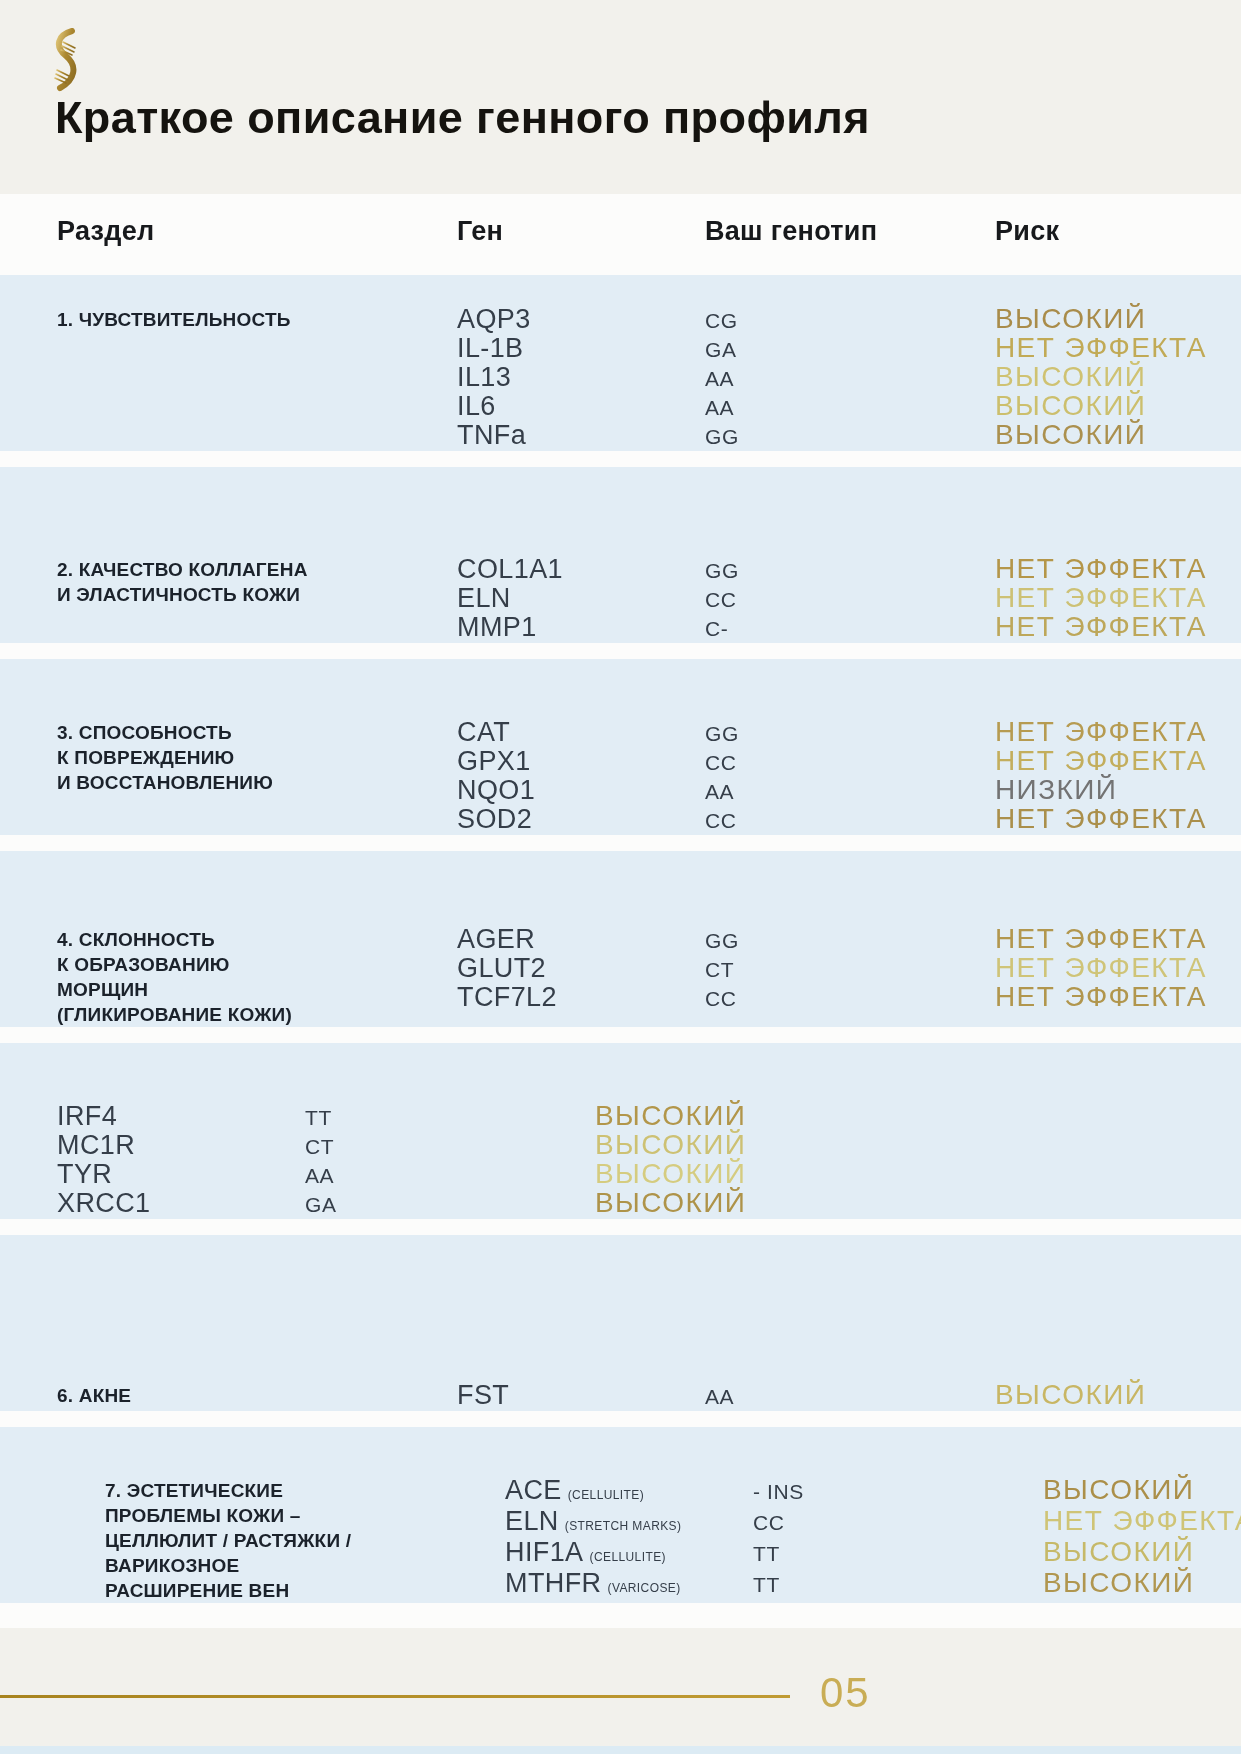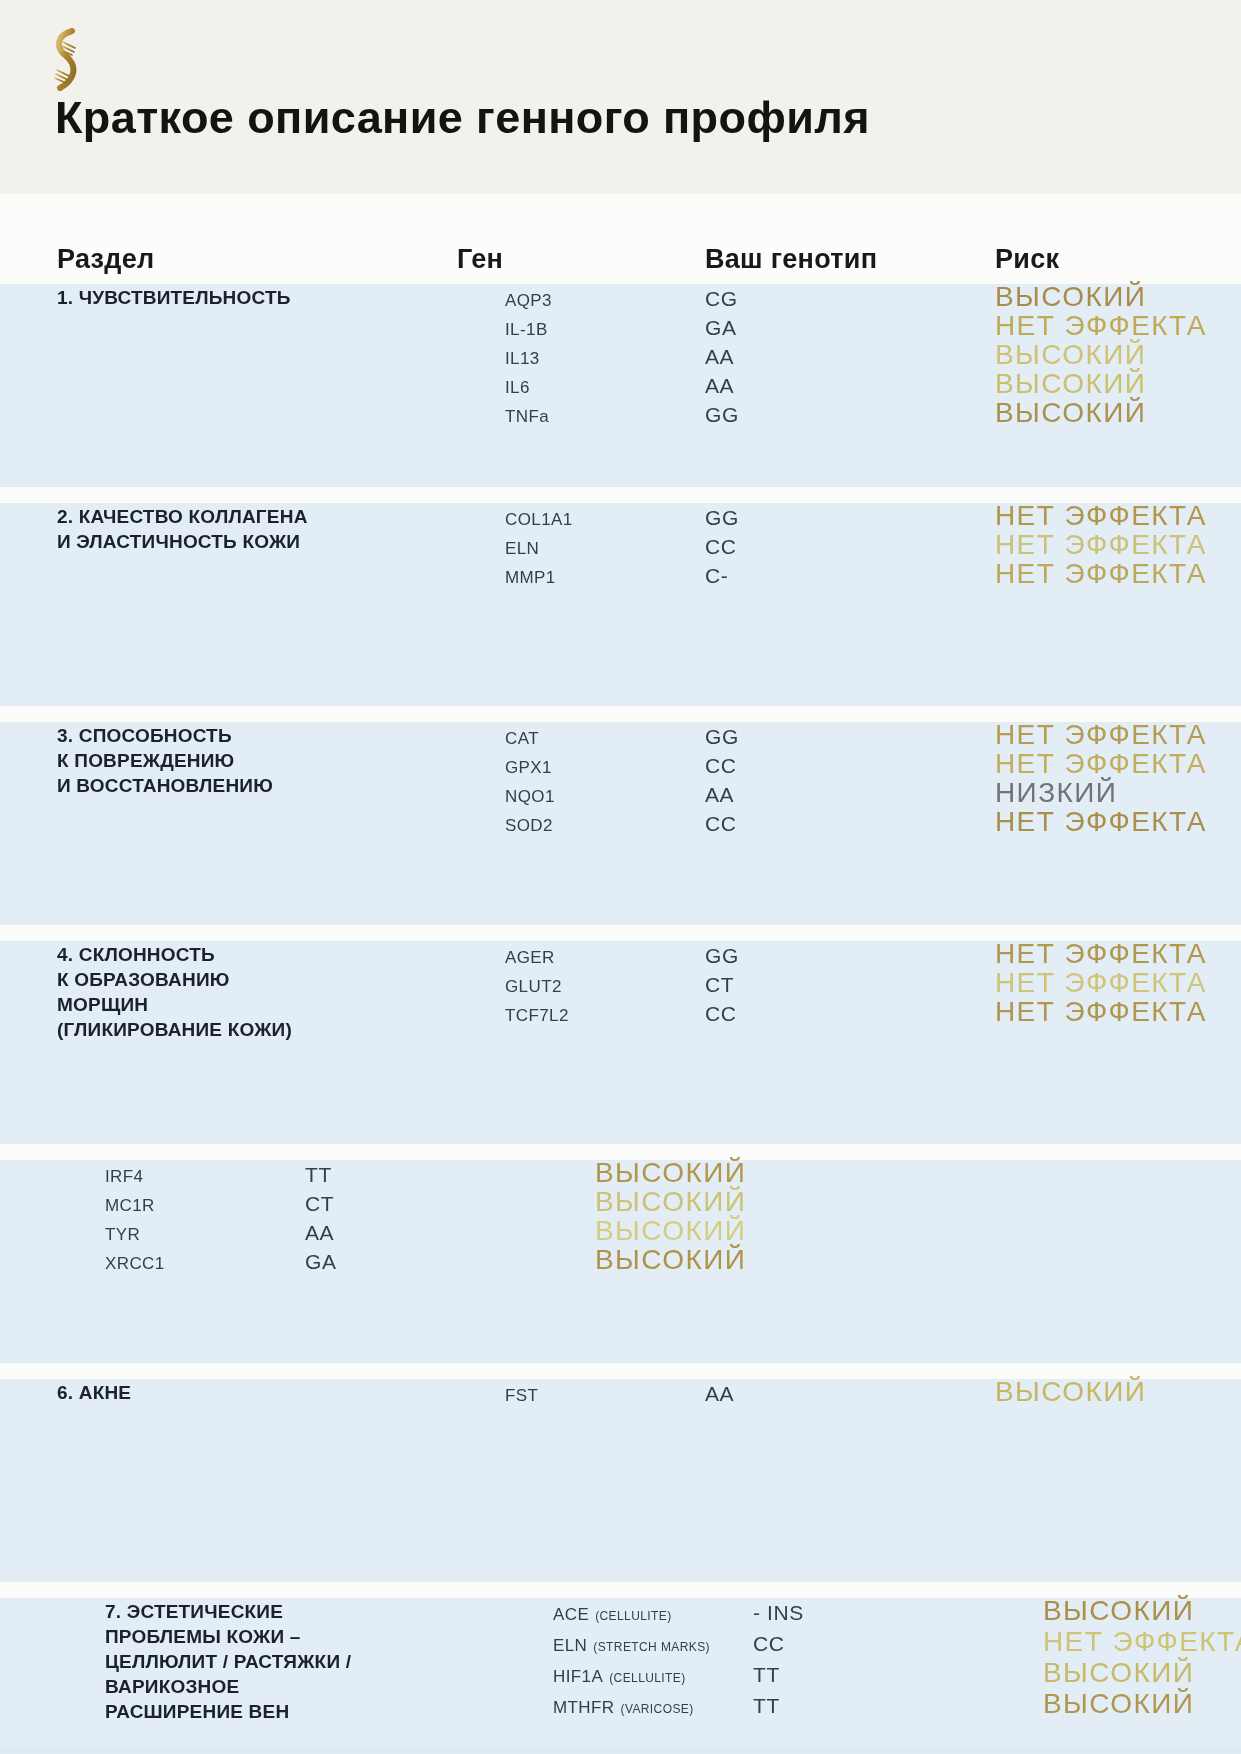--- a/index.html
+++ b/index.html
@@ -11,36 +11,36 @@
   .header-area{position:relative; height:194px;padding-left:8px;}
   .logo{position:absolute; left:45px; top:28px; width:40px; height:66px;}
   .page-title{position:absolute; left:55px; top:92px; margin:0;
               font-size:45px; font-weight:800; letter-spacing:.4px;
               color:#15130f; white-space:nowrap;}
 
   
   .table-area{background:#fcfcfb; padding-bottom:25px;}
   .grid-cols{display:grid; grid-template-columns:400px 248px 290px auto;
              padding-left:57px; padding-right:40px;}
-  .col-header{height:90px; align-items:end; padding-bottom:9px; box-sizing:border-box;border-radius:20px;}
+  .col-header{height:81px; align-items:end; padding-bottom:28px; box-sizing:border-box;border-radius:20px;}
   .col-header span{font-size:27px; font-weight:700; color:#17191c; letter-spacing:.3px;}
 
-  .section{background:#e2edf5; height:203px; display:flex; align-items:flex-start;
+  .section{background:#e2edf5; height:176px; display:flex; align-items:flex-end;
            margin-bottom:16px;}
   .section:last-child{margin-bottom:0;padding-left:48px;}
   .section-inner{display:grid; grid-template-columns:400px 1fr;
                  align-items:start; width:100%;
                  padding-left:57px; padding-right:40px;}
   .sec-label{font-size:19px; font-weight:700; color:#1b222b;
              line-height:25px; letter-spacing:.2px; white-space:pre-line;
              padding-top:1px;}
   .sec-rows{display:flex; flex-direction:column;}
   .g-row{display:grid; grid-template-columns:248px 290px auto;
          min-height:25px; line-height:25px; align-items:baseline;}
-  .gene{font-size:17px; color:#353e49; letter-spacing:.4px;margin-left:48px;}
+  .gene{font-size:27px; color:#353e49; letter-spacing:.4px;}
   .gene-note{font-size:12px; color:#353e49; letter-spacing:.4px; margin-left:6px;}
   .genotype{font-size:21px; color:#353e49; letter-spacing:.6px;}
   .risk{font-size:28px; letter-spacing:1.4px; white-space:nowrap;}
 
   
   .footer-area{position:relative; height:132px;margin-top:35px;}
   .gold-line{position:absolute; left:0; top:32px; width:790px; height:3px;
              background:linear-gradient(90deg,#a8841f,#c09b33);}
   .page-num{position:absolute; left:820px; top:6px; font-size:42px;
             letter-spacing:2px; color:#c9ad55;}

